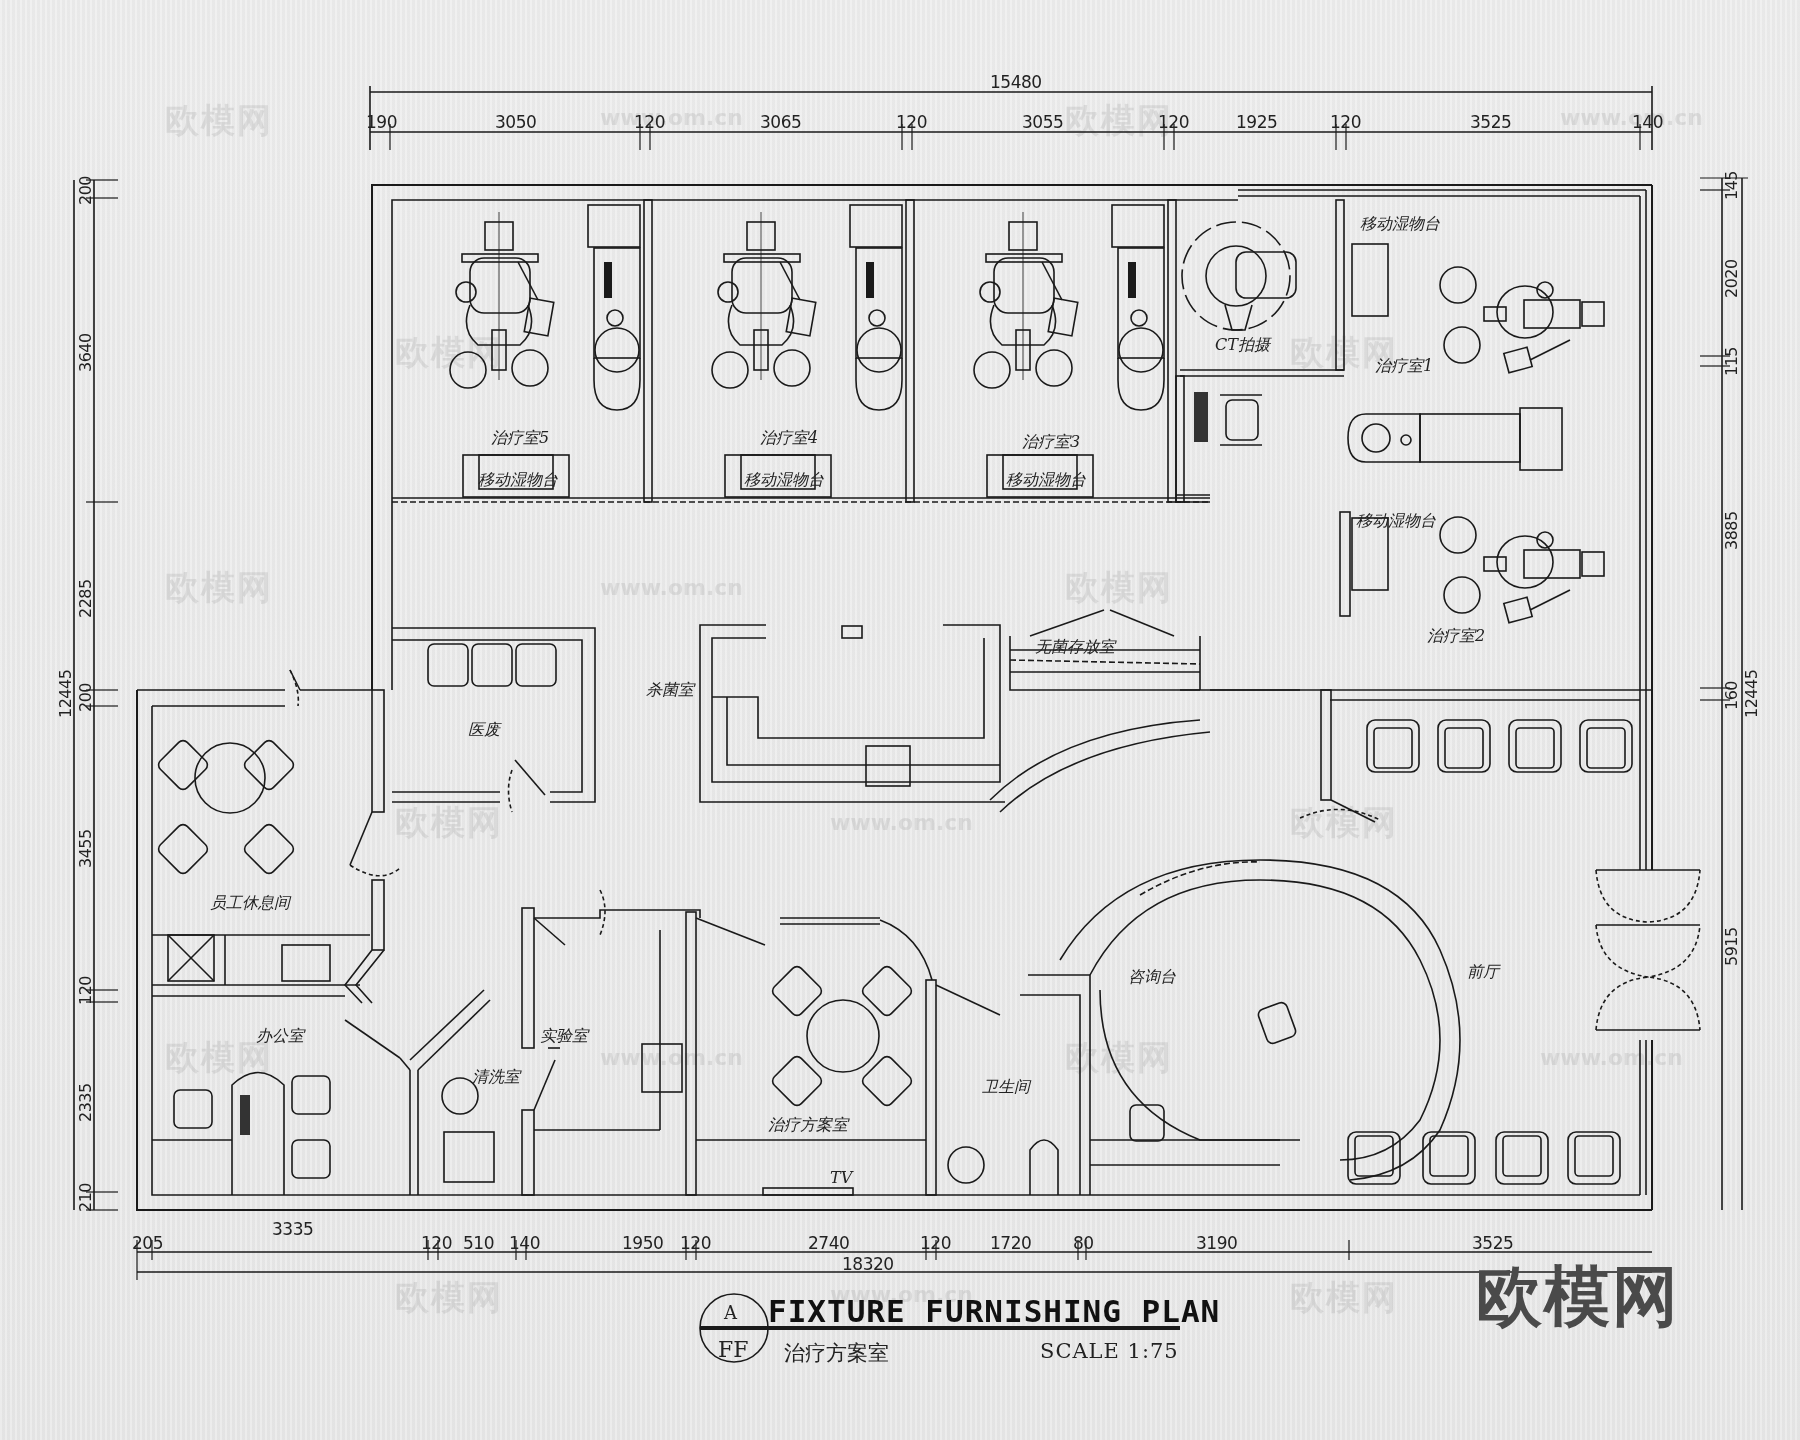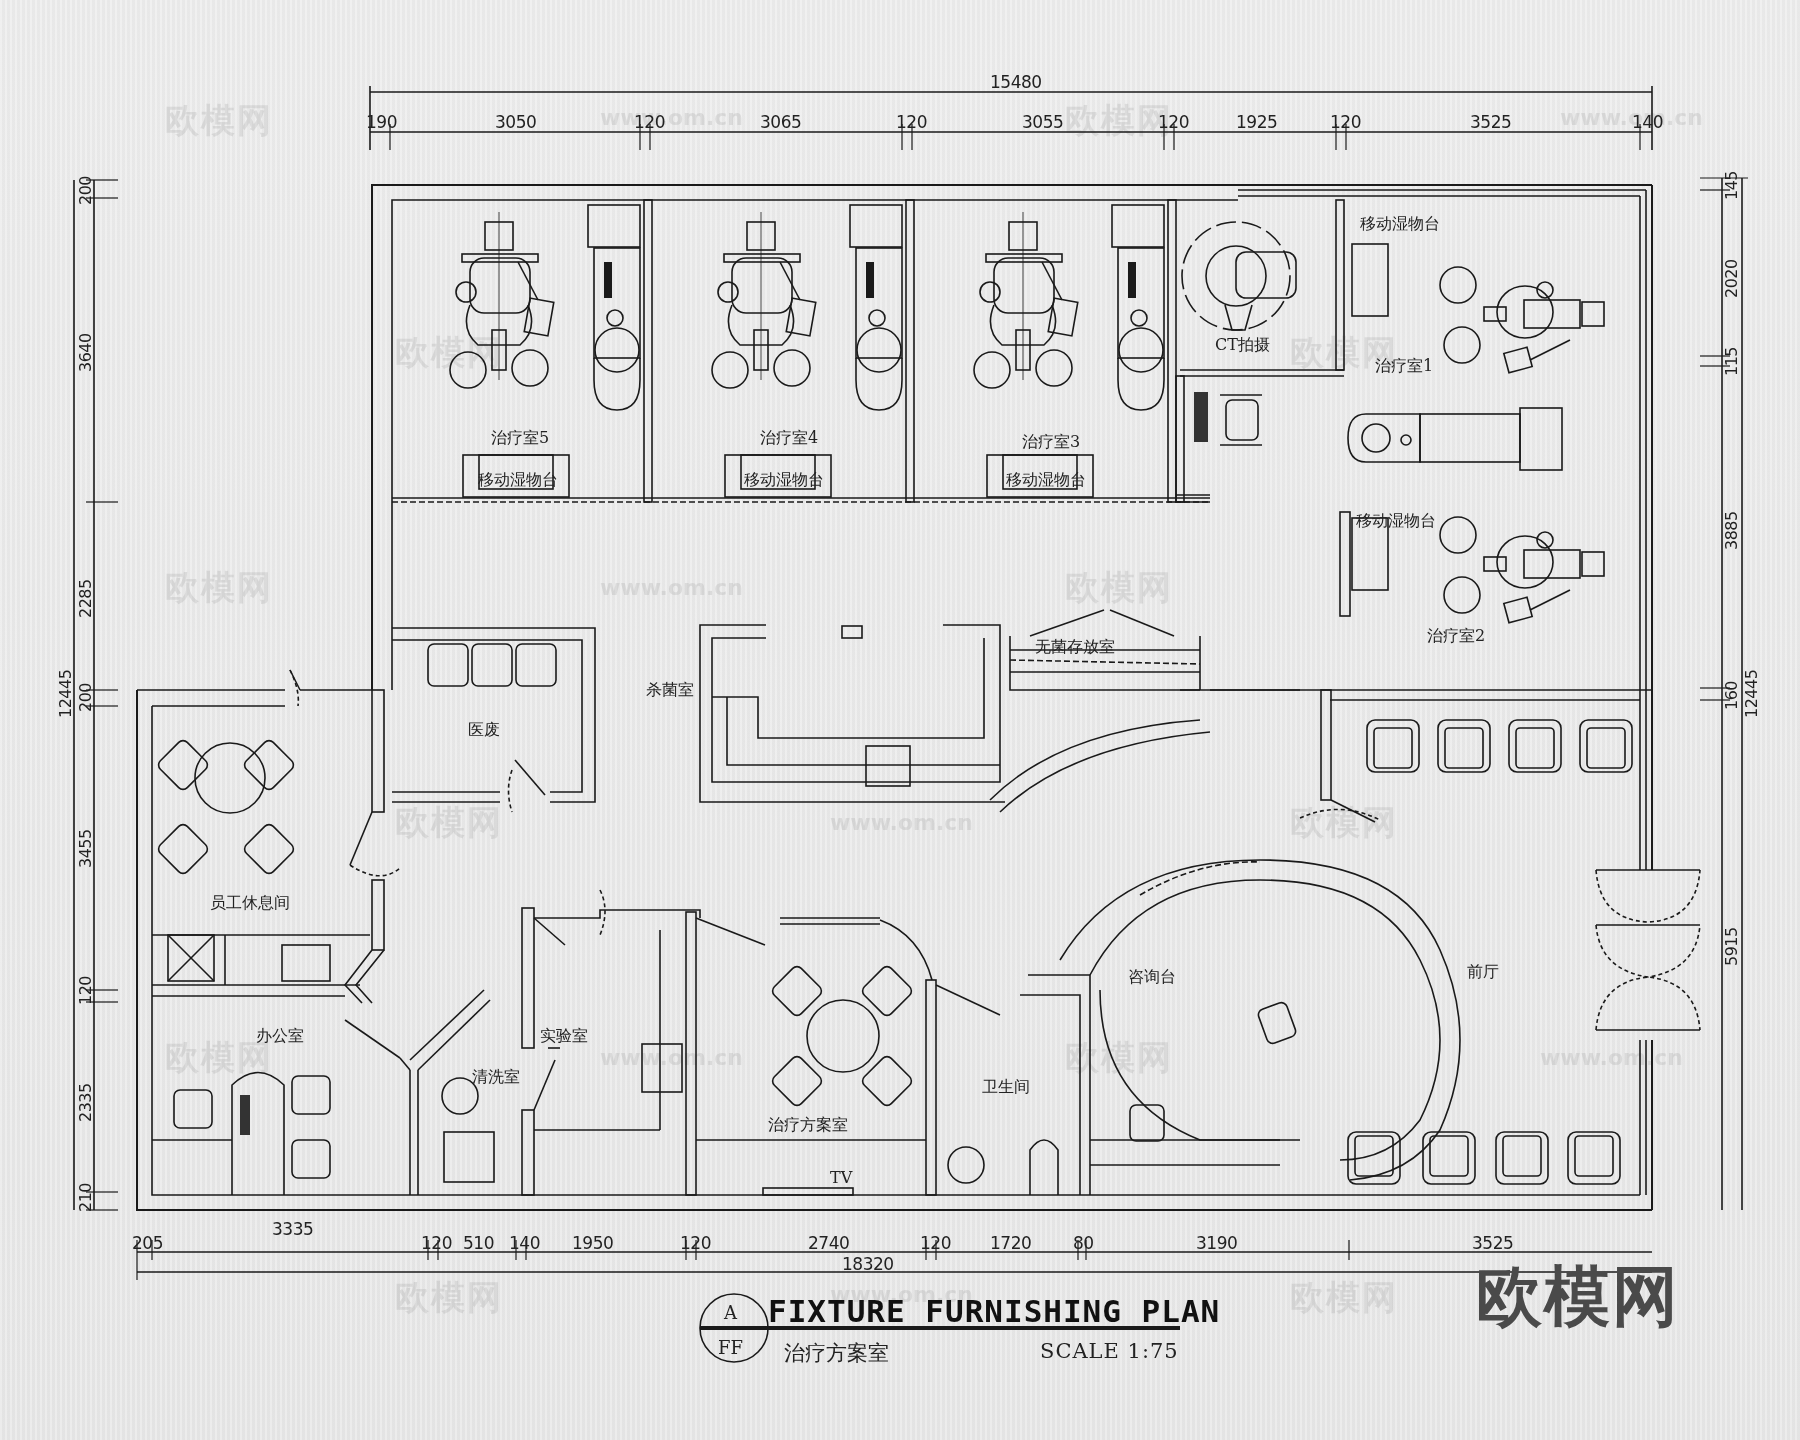--- a/index.html
+++ b/index.html
@@ -3,28 +3,28 @@
 <meta charset="utf-8">
 <style>
   html,body{margin:0;padding:0;}
   body{width:1800px;height:1440px;background:#ebebeb;overflow:hidden;position:relative;font-family:"DejaVu Sans",sans-serif;}
   .paper{position:absolute;inset:0;background:
       repeating-linear-gradient(90deg,rgba(255,255,255,0.18) 0 2px,rgba(0,0,0,0.02) 2px 5px),
       linear-gradient(#ededed,#e8e8e8);}
   svg{position:absolute;left:0;top:0;}
   .wm{position:absolute;color:rgba(120,120,120,0.16);font-size:34px;font-weight:bold;letter-spacing:2px;}
   .wm-url{position:absolute;color:rgba(120,120,120,0.16);font-size:22px;font-weight:bold;}
-  .label{position:absolute;font-family:"DejaVu Serif",serif;font-size:16px;color:#222;white-space:nowrap;}
+  .label{position:absolute;font-family:"DejaVu Serif",serif;font-size:16px;color:#222;white-space:nowrap;font-style:italic;}
   .dim{position:absolute;font-family:"DejaVu Sans",sans-serif;font-size:17px;color:#222;white-space:nowrap;letter-spacing:-0.5px;}
   .dimv{position:absolute;font-family:"DejaVu Sans",sans-serif;font-size:16px;color:#222;white-space:nowrap;transform:rotate(-90deg);transform-origin:left top;letter-spacing:-0.5px;}
   .title{position:absolute;left:768px;top:1293px;font-family:"DejaVu Sans Mono",monospace;font-weight:bold;font-size:31px;letter-spacing:1px;color:#111;}
   .subtitle{position:absolute;left:784px;top:1339px;font-family:"DejaVu Serif",serif;font-size:21px;color:#222;}
   .scale{position:absolute;left:1040px;top:1339px;font-family:"DejaVu Serif",serif;font-size:21px;color:#222;letter-spacing:1px;}
   .bubble-top{position:absolute;left:724px;top:1302px;font-family:"DejaVu Serif",serif;font-size:18px;color:#222;}
-  .bubble-bot{position:absolute;left:718px;top:1337px;font-family:"DejaVu Serif",serif;font-size:18px;color:#222;}
+  .bubble-bot{position:absolute;left:718px;top:1337px;font-family:"DejaVu Serif",serif;font-size:22px;color:#222;}
   .brand{position:absolute;left:1476px;top:1252px;font-size:66px;color:#4a4a4a;font-weight:bold;letter-spacing:2px;}
 </style>
 </head>
 <body>
 
 <div class="paper"></div>
 
 <div class="wm" style="left:165px;top:98px">欧模网</div>
 <div class="wm" style="left:1065px;top:98px">欧模网</div>
 <div class="wm-url" style="left:600px;top:105px">www.om.cn</div>
@@ -362,21 +362,21 @@
 <div class="dim" style="left:1236px;top:112px">1925</div>
 <div class="dim" style="left:1330px;top:112px">120</div>
 <div class="dim" style="left:1470px;top:112px">3525</div>
 <div class="dim" style="left:1632px;top:112px">140</div>
 
 <div class="dim" style="left:132px;top:1233px">205</div>
 <div class="dim" style="left:272px;top:1219px">3335</div>
 <div class="dim" style="left:421px;top:1233px">120</div>
 <div class="dim" style="left:463px;top:1233px">510</div>
 <div class="dim" style="left:509px;top:1233px">140</div>
-<div class="dim" style="left:572px;top:1233px">1950</div>
+<div class="dim" style="left:622px;top:1233px">1950</div>
 <div class="dim" style="left:680px;top:1233px">120</div>
 <div class="dim" style="left:808px;top:1233px">2740</div>
 <div class="dim" style="left:920px;top:1233px">120</div>
 <div class="dim" style="left:990px;top:1233px">1720</div>
 <div class="dim" style="left:1073px;top:1233px">80</div>
 <div class="dim" style="left:1196px;top:1233px">3190</div>
 <div class="dim" style="left:1472px;top:1233px">3525</div>
 <div class="dim" style="left:842px;top:1254px">18320</div>
 
 <div class="dimv" style="left:76px;top:205px">200</div>

